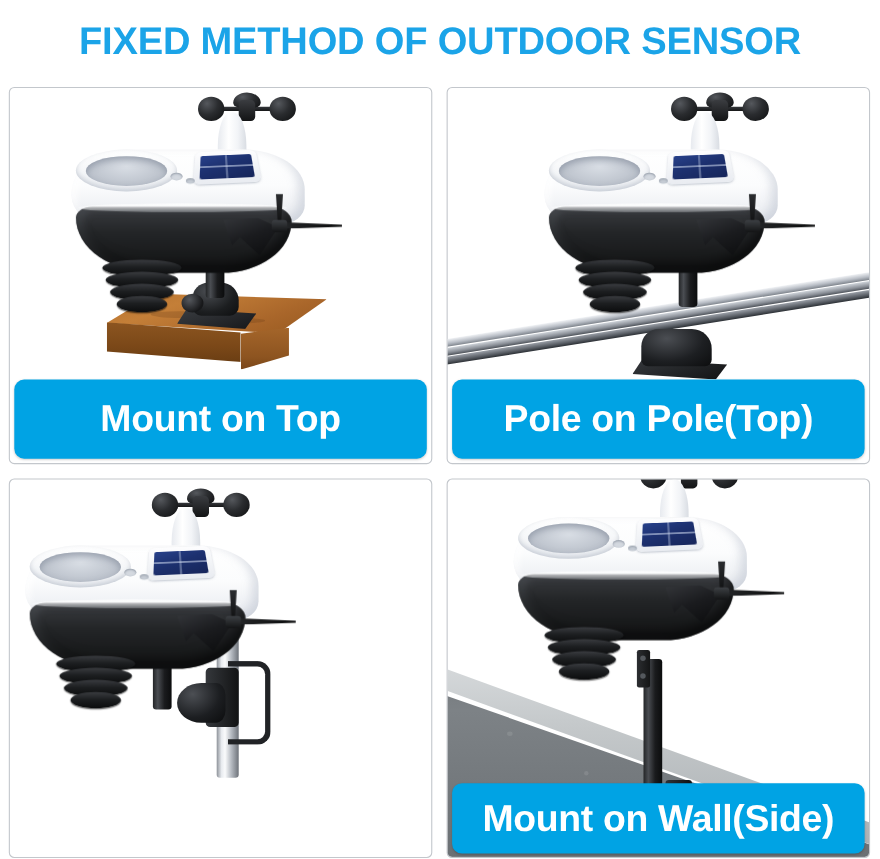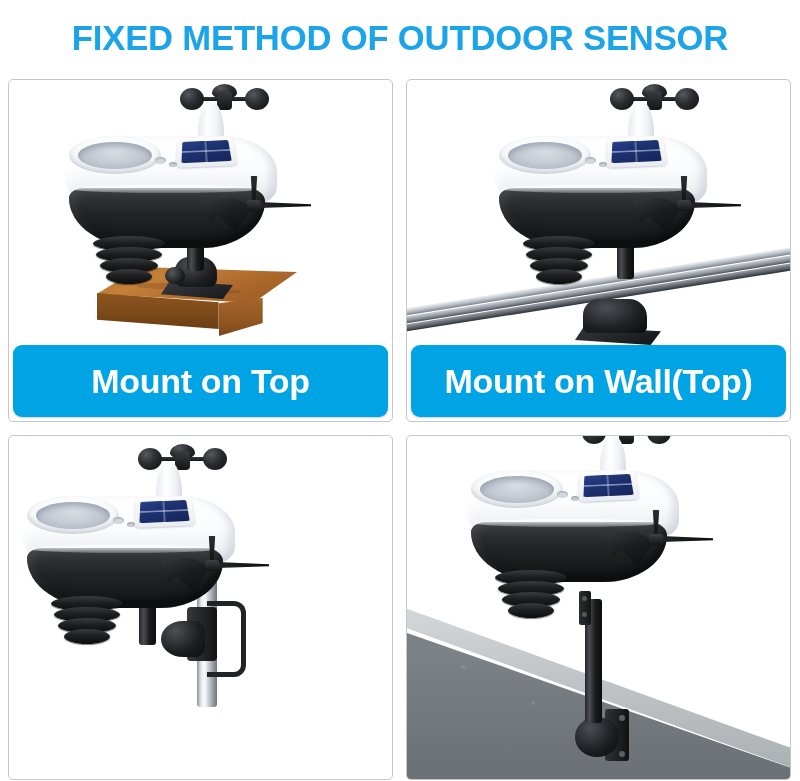--- a/index.html
+++ b/index.html
@@ -552,21 +552,21 @@
         </div>
         <div class="vane">
           <div class="mast"></div>
           <div class="tail"></div>
           <div class="fin"></div>
           <div class="pivot"></div>
         </div>
       </div>
 
     </div>
-    <div class="caption">Mount on Wall(Top)</div>
+    <div class="caption">Pole on Pole(Top)</div>
   </div>
 
   <div class="panel row2">
     <div class="panel-scene">
 
       <div class="vpole"></div>
 
       <div class="vclamp">
         <div class="ubolt"></div>
         <div class="block"></div>
@@ -665,15 +665,16 @@
         </div>
         <div class="vane">
           <div class="mast"></div>
           <div class="tail"></div>
           <div class="fin"></div>
           <div class="pivot"></div>
         </div>
       </div>
 
     </div>
+    <div class="caption">Mount on Wall(Side)</div>
   </div>
 
 </div>
 
 </body></html>

